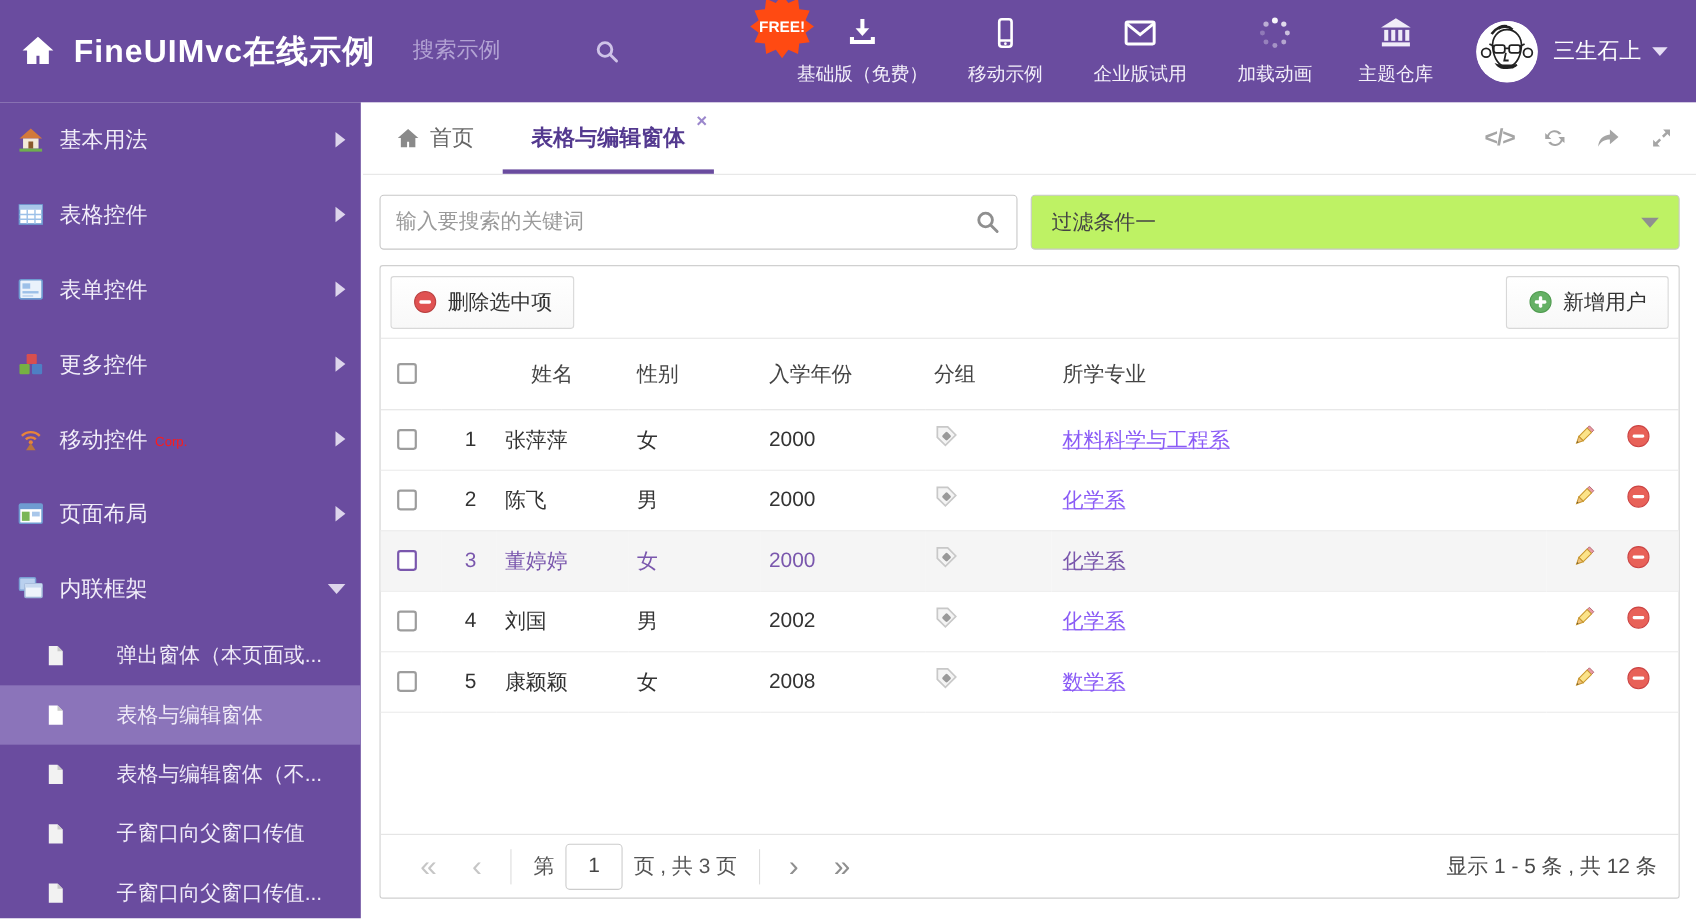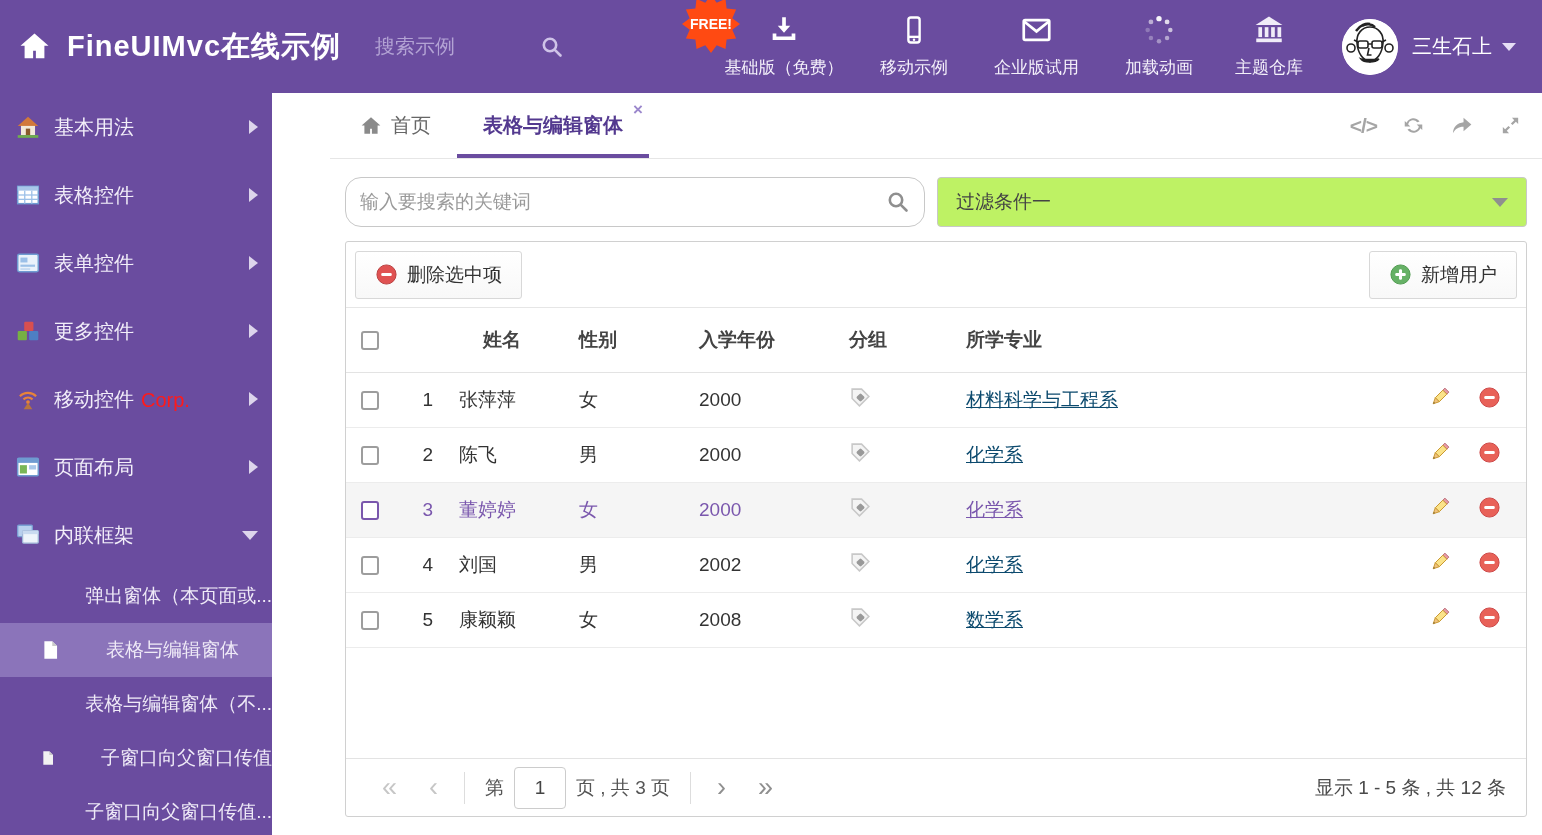--- a/index.html
+++ b/index.html
@@ -21,26 +21,26 @@
     justify-content:flex-end; padding:10px 14px 12px; cursor:pointer; min-width:110px; }
   .hnav-item .lbl { color:#f4f0fa; font-size:17px; margin-top:9px; white-space:nowrap;font-family:Liberation Mono, monospace; }
   .free { position:absolute; left:-28px; top:-9px; }
   .huser { display:flex; align-items:center; margin:0 26px 0 18px; cursor:pointer; }
   .huser .uname { color:#fff; font-size:20px; margin:0 10px 0 14px; white-space:nowrap; }
   .caret-down { width:0; height:0; border-left:7px solid transparent;
     border-right:7px solid transparent; border-top:8px solid #e6def5; }
   .avatar { width:56px; height:56px; border-radius:50%; background:#fff; overflow:hidden; flex:none; }
 
   
-  .sidebar { position:absolute; left:0; top:93px; width:272px; height:742px;
+  .sidebar { position:absolute; left:0; top:93px; width:328px; height:742px;
     background:#6a4c9f; overflow:hidden; }
   .nav-item { height:68px; display:flex; align-items:center; padding:0 14px 0 15px; cursor:pointer; }
   .nav-item .icon { flex:none; }
   .nav-item .lbl { color:#f2eef9; font-size:20px; margin-left:13px; white-space:nowrap; }
-  .nav-item .corp { color:#ff1a1a; font-size:20px; margin-left:7px; margin-top:3px; }
+  .nav-item .corp { color:#ff1a1a; font-size:12px; margin-left:7px; margin-top:3px; }
   .arrow-right { width:0; height:0; border-top:7px solid transparent; margin-left:auto;
     border-bottom:7px solid transparent; border-left:9px solid #ddd5ec; }
   .arrow-down { width:0; height:0; border-left:8px solid transparent; margin-left:auto;
     border-right:8px solid transparent; border-top:9px solid #ddd5ec; }
   .sub-item { height:54px; display:flex; align-items:center; padding-left:40px; cursor:pointer;gap:32px; }
   .sub-item .lbl { color:#efeaf7; font-size:19px; margin-left:13px; white-space:nowrap; }
   .sub-item.selected { background:#8b74ba; }
 
   
   .main { position:absolute; left:330px; top:93px; width:1212px; height:742px; background:#fff; }
@@ -51,60 +51,60 @@
   .tab-active .lbl { color:#53398f; font-size:20px; font-weight:bold; }
   .tab-active .underline { position:absolute; left:0; right:0; bottom:0; height:4px; background:#6a4c9f; }
   .tab-close { position:absolute; top:8px; right:6px; font-size:17px; font-weight:bold;
     color:#9b87cc; line-height:1; cursor:pointer; }
   .tab-tools { margin-left:auto; display:flex; align-items:center; gap:24px; padding-right:20px; }
   .tool { cursor:pointer; display:flex; align-items:center; }
   .code-glyph { color:#a5a5a5; font-size:21px; font-weight:bold; letter-spacing:-1px; }
 
   .content { padding:18px 15px 0 15px; }
   .filter-row { display:flex; gap:12px; height:50px; }
-  .search-box { width:580px; border:1px solid #c8c8c8; border-radius:16px; display:flex;
+  .search-box { width:580px; border:1px solid #c8c8c8; border-radius:4px; display:flex;
     align-items:center; padding:0 14px; background:#fff; }
   .search-box input { flex:1; border:none; outline:none; font-size:19px; color:#555; }
   .search-box input::placeholder { color:#9a9a9a; }
   .dropdown { flex:1; border:1px solid #c8c8c8; border-radius:4px; display:flex;
     align-items:center; padding:0 18px; cursor:pointer; background:#bef264; }
   .dropdown .val { font-size:19px; color:#444; }
   .dropdown .caret { margin-left:auto; width:0; height:0; border-left:8px solid transparent;
     border-right:8px solid transparent; border-top:9px solid #8f8f8f; }
 
   
   .grid-panel { margin-top:14px; height:576px; border:1px solid #d0d0d0; border-radius:3px;
     display:flex; flex-direction:column; background:#fff; }
   .grid-toolbar { height:66px; border-bottom:1px solid #e6e6e6; display:flex;
     align-items:center; padding:0 9px; }
   .btn { display:flex; align-items:center; gap:9px; height:48px; padding:0 19px;
     border:1px solid #d8d8d8; border-radius:3px; background:linear-gradient(#ffffff,#f8f8f8);
     cursor:pointer; font-size:19px; color:#333; }
   .btn-add { margin-left:auto; }
 
   table.grid { width:100%; border-collapse:collapse; table-layout:fixed; }
-  table.grid th { height:64px; font-size:19px; color:#444; font-weight:bold;
+  table.grid th { height:64px; font-size:19px; color:#444; font-weight:normal;
     text-align:left; border-bottom:1px solid #e3e3e3; }
   table.grid td { height:55px; font-size:19px; color:#333; }
   table.grid tbody tr { border-bottom:1px solid #ececec; }
   tr.selected { background:#f5f5f5; }
   tr.selected td, tr.selected td .link { color:#7a57ad; }
   tr.selected .checkbox { border-color:#7a57ad; }
   .col-cb   { padding-left:15px; }
   .col-num  { text-align:right; padding-right:18px; color:#444; }
   .col-name { padding-left:8px; }
   th.col-name { padding-left:32px; }
   .col-gen  { padding-left:8px; }
   .col-year { padding-left:8px; }
   .col-grp  { padding-left:8px; }
   .col-maj  { padding-left:10px; }
   .col-act  { text-align:right; padding-right:34px; white-space:nowrap; }
   .checkbox { display:inline-block; width:18px; height:19px; border:2px solid #9d9d9d;
     border-radius:3px; background:#fff; cursor:pointer; vertical-align:middle; }
-  .link { color:#0c4a6e; text-decoration:underline; cursor:pointer; }
+  .link { color:#8b5cf6; text-decoration:underline; cursor:pointer; }
   .row-act { display:inline-block; margin-left:22px; cursor:pointer; }
   .filler { flex:1; }
 
   svg.tag .gem { fill:#999; }
   .tag-blue .gem { fill:#85c4f0; }
   .tag-green .gem { fill:#8bc34a; }
   .tag-orange .gem { fill:#ffb266; }
 
   
   .pager { height:58px; border-top:1px solid #e3e3e3; display:flex; align-items:center;

